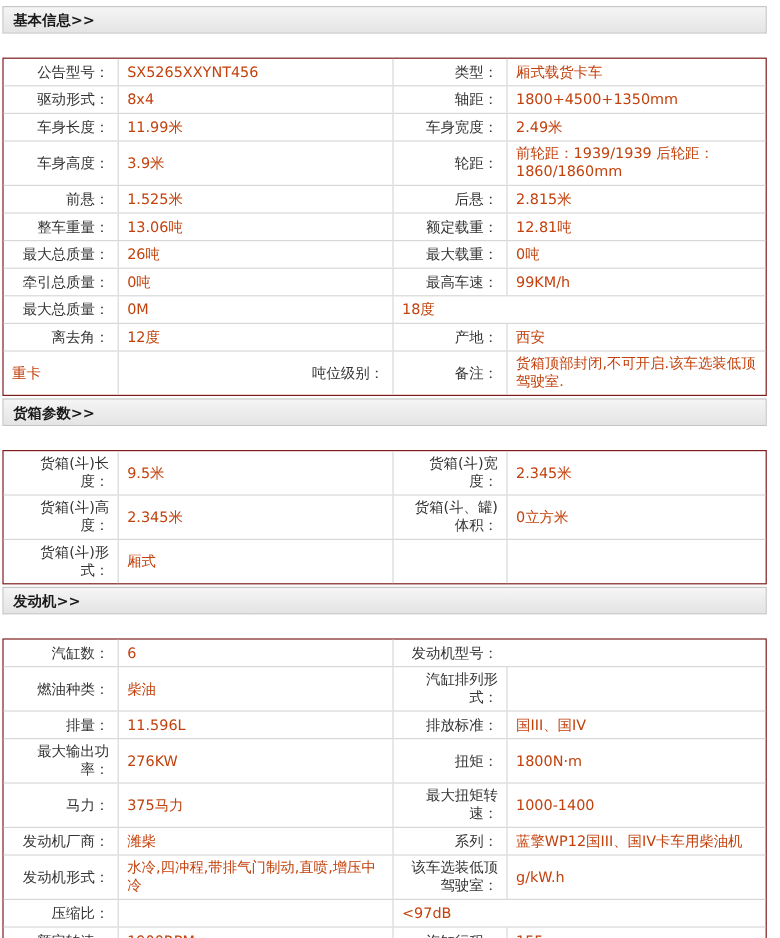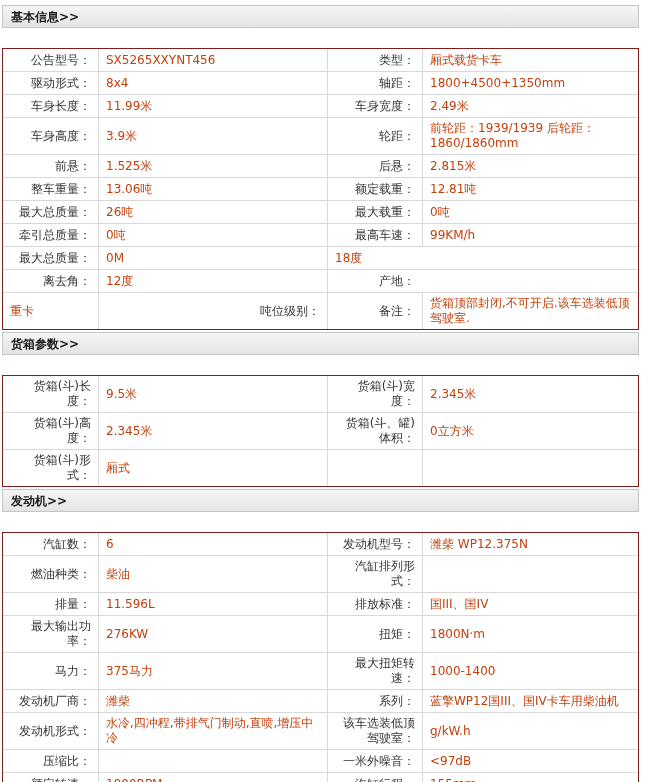--- a/index.html
+++ b/index.html
@@ -109,20 +109,21 @@
         </div>
         <div class="row">
           <div class="cell label">最大总质量：</div>
           <div class="cell value">0M</div>
           <div class="cell value">18度</div>
         </div>
         <div class="row">
           <div class="cell label">离去角：</div>
           <div class="cell value">12度</div>
           <div class="cell label">产地：</div>
+          <div class="cell value">西安</div>
         </div>
         <div class="row">
           <div class="cell value">重卡</div>
           <div class="cell label">吨位级别：</div>
           <div class="cell label">备注：</div>
           <div class="cell value">货箱顶部封闭,不可开启.该车选装低顶驾驶室.</div>
         </div>
       </div>
     </div>
     <div class="section">
@@ -148,21 +149,20 @@
         </div>
       </div>
     </div>
     <div class="section">
       <div class="sec-header">发动机&gt;&gt;</div>
       <div class="rows">
         <div class="row">
           <div class="cell label">汽缸数：</div>
           <div class="cell value">6</div>
           <div class="cell label">发动机型号：</div>
-          <div class="cell value">潍柴 WP12.375N</div>
         </div>
         <div class="row">
           <div class="cell label">燃油种类：</div>
           <div class="cell value">柴油</div>
           <div class="cell label">汽缸排列形式：</div>
           <div class="cell value"></div>
         </div>
         <div class="row">
           <div class="cell label">排量：</div>
           <div class="cell value">11.596L</div>
@@ -189,21 +189,20 @@
         </div>
         <div class="row">
           <div class="cell label">发动机形式：</div>
           <div class="cell value">水冷,四冲程,带排气门制动,直喷,增压中冷</div>
           <div class="cell label">该车选装低顶驾驶室：</div>
           <div class="cell value">g/kW.h</div>
         </div>
         <div class="row">
           <div class="cell label">压缩比：</div>
           <div class="cell value"></div>
-          <div class="cell label">一米外噪音：</div>
           <div class="cell value">&lt;97dB</div>
         </div>
         <div class="row">
           <div class="cell label">额定转速：</div>
           <div class="cell value">1900RPM</div>
           <div class="cell label">汽缸行程：</div>
           <div class="cell value">155mm</div>
         </div>
         <div class="row">
           <div class="cell label">汽缸缸径：</div>

